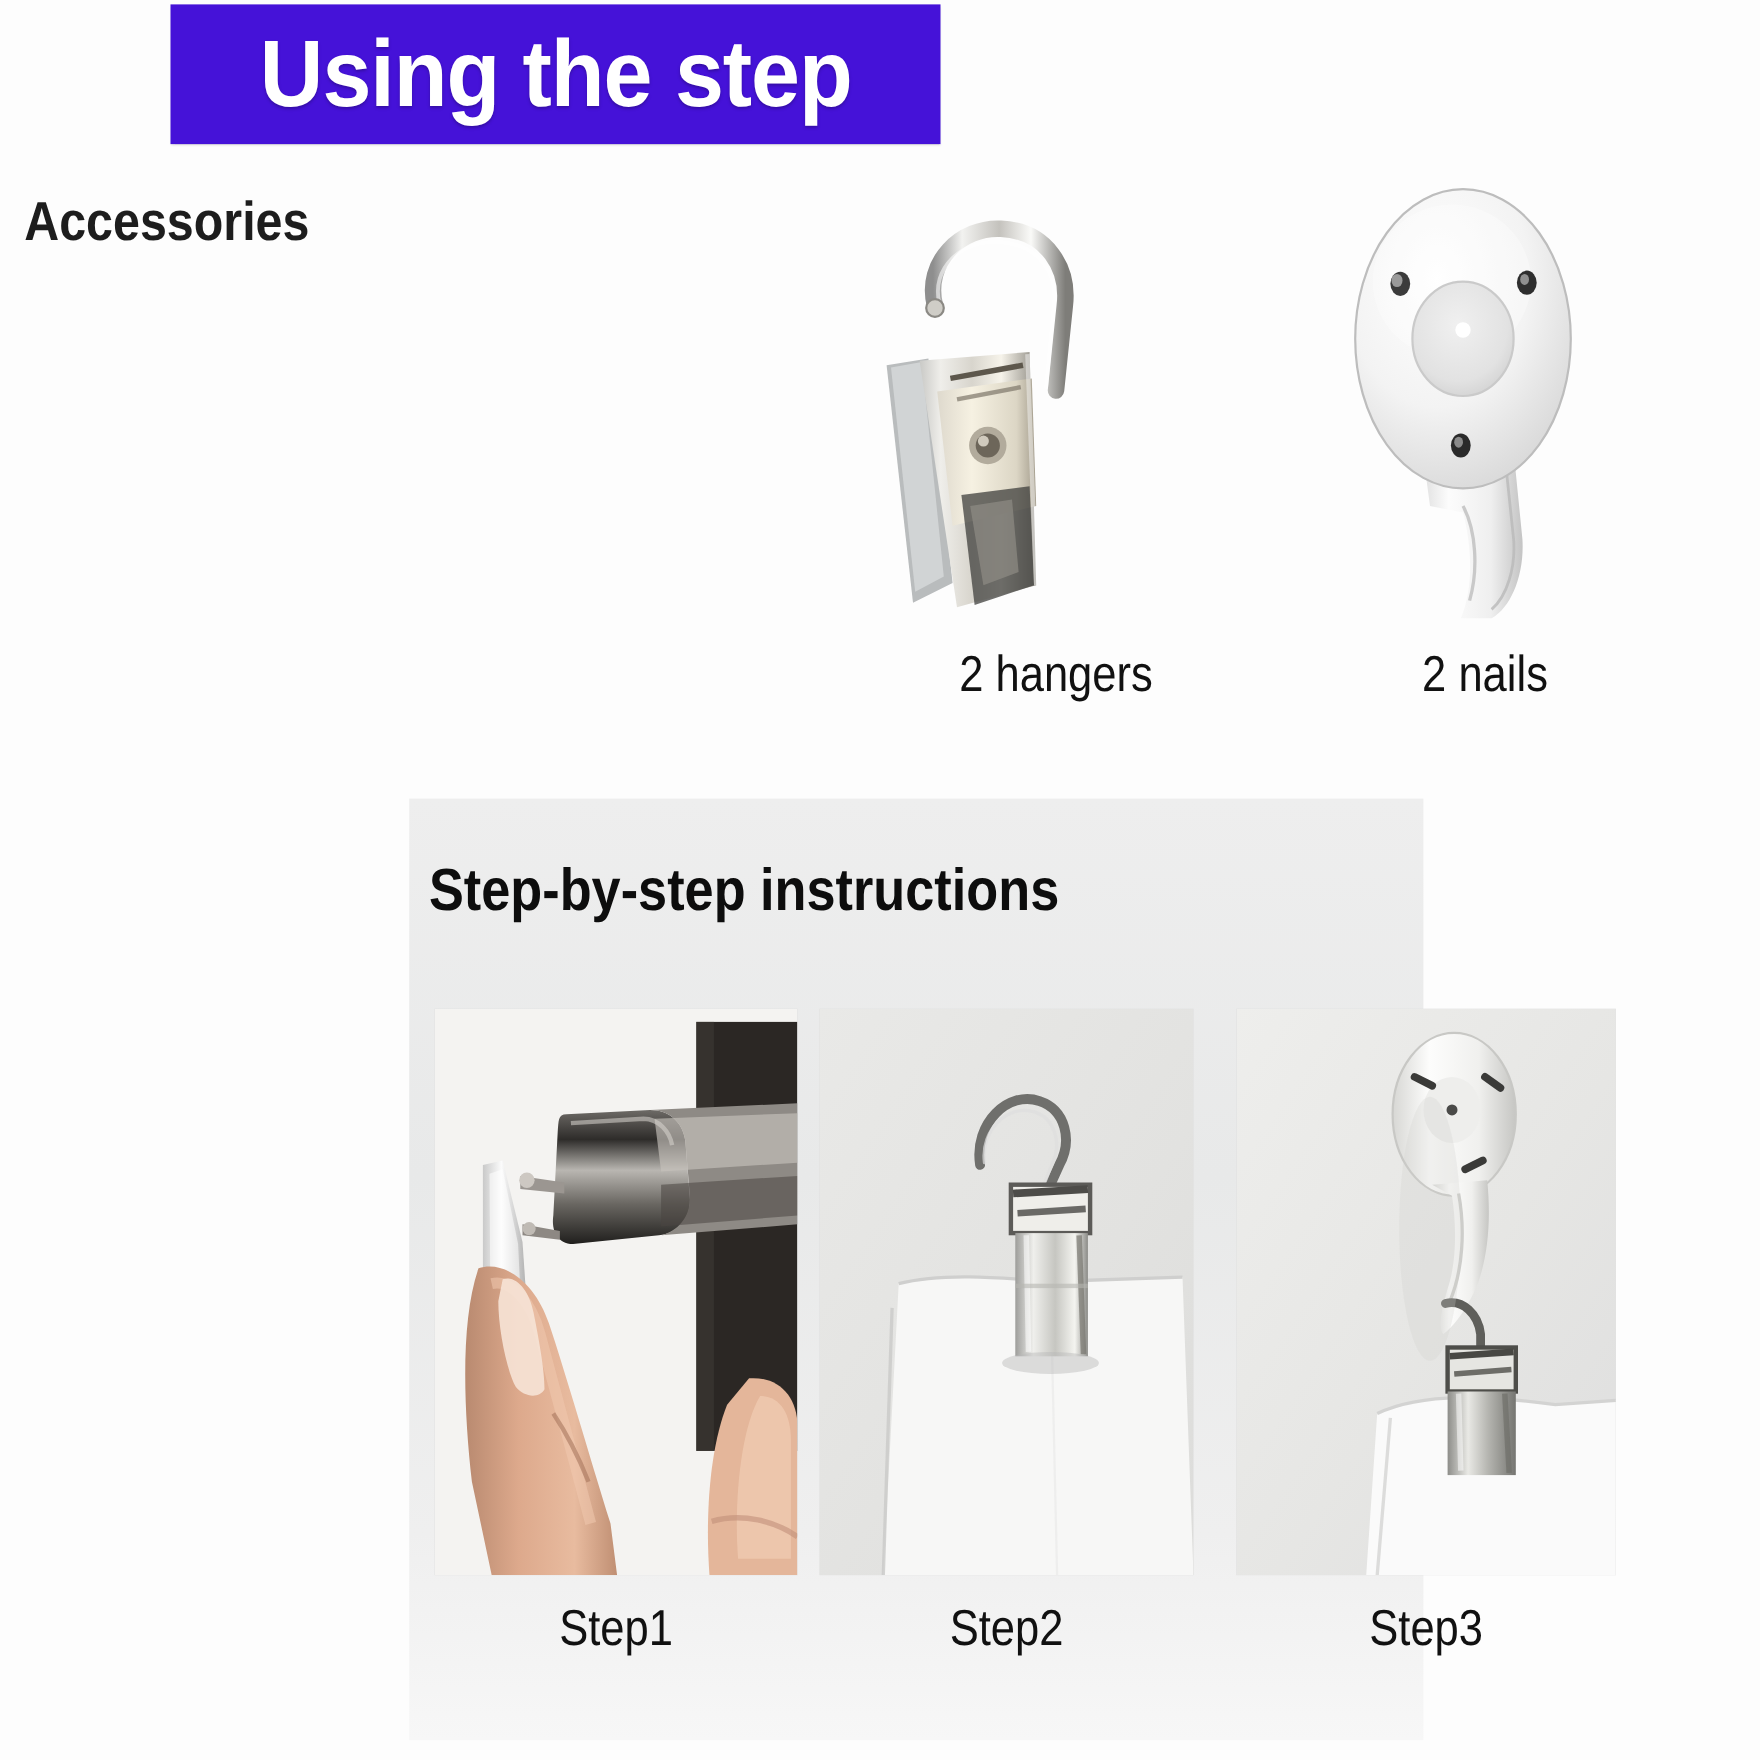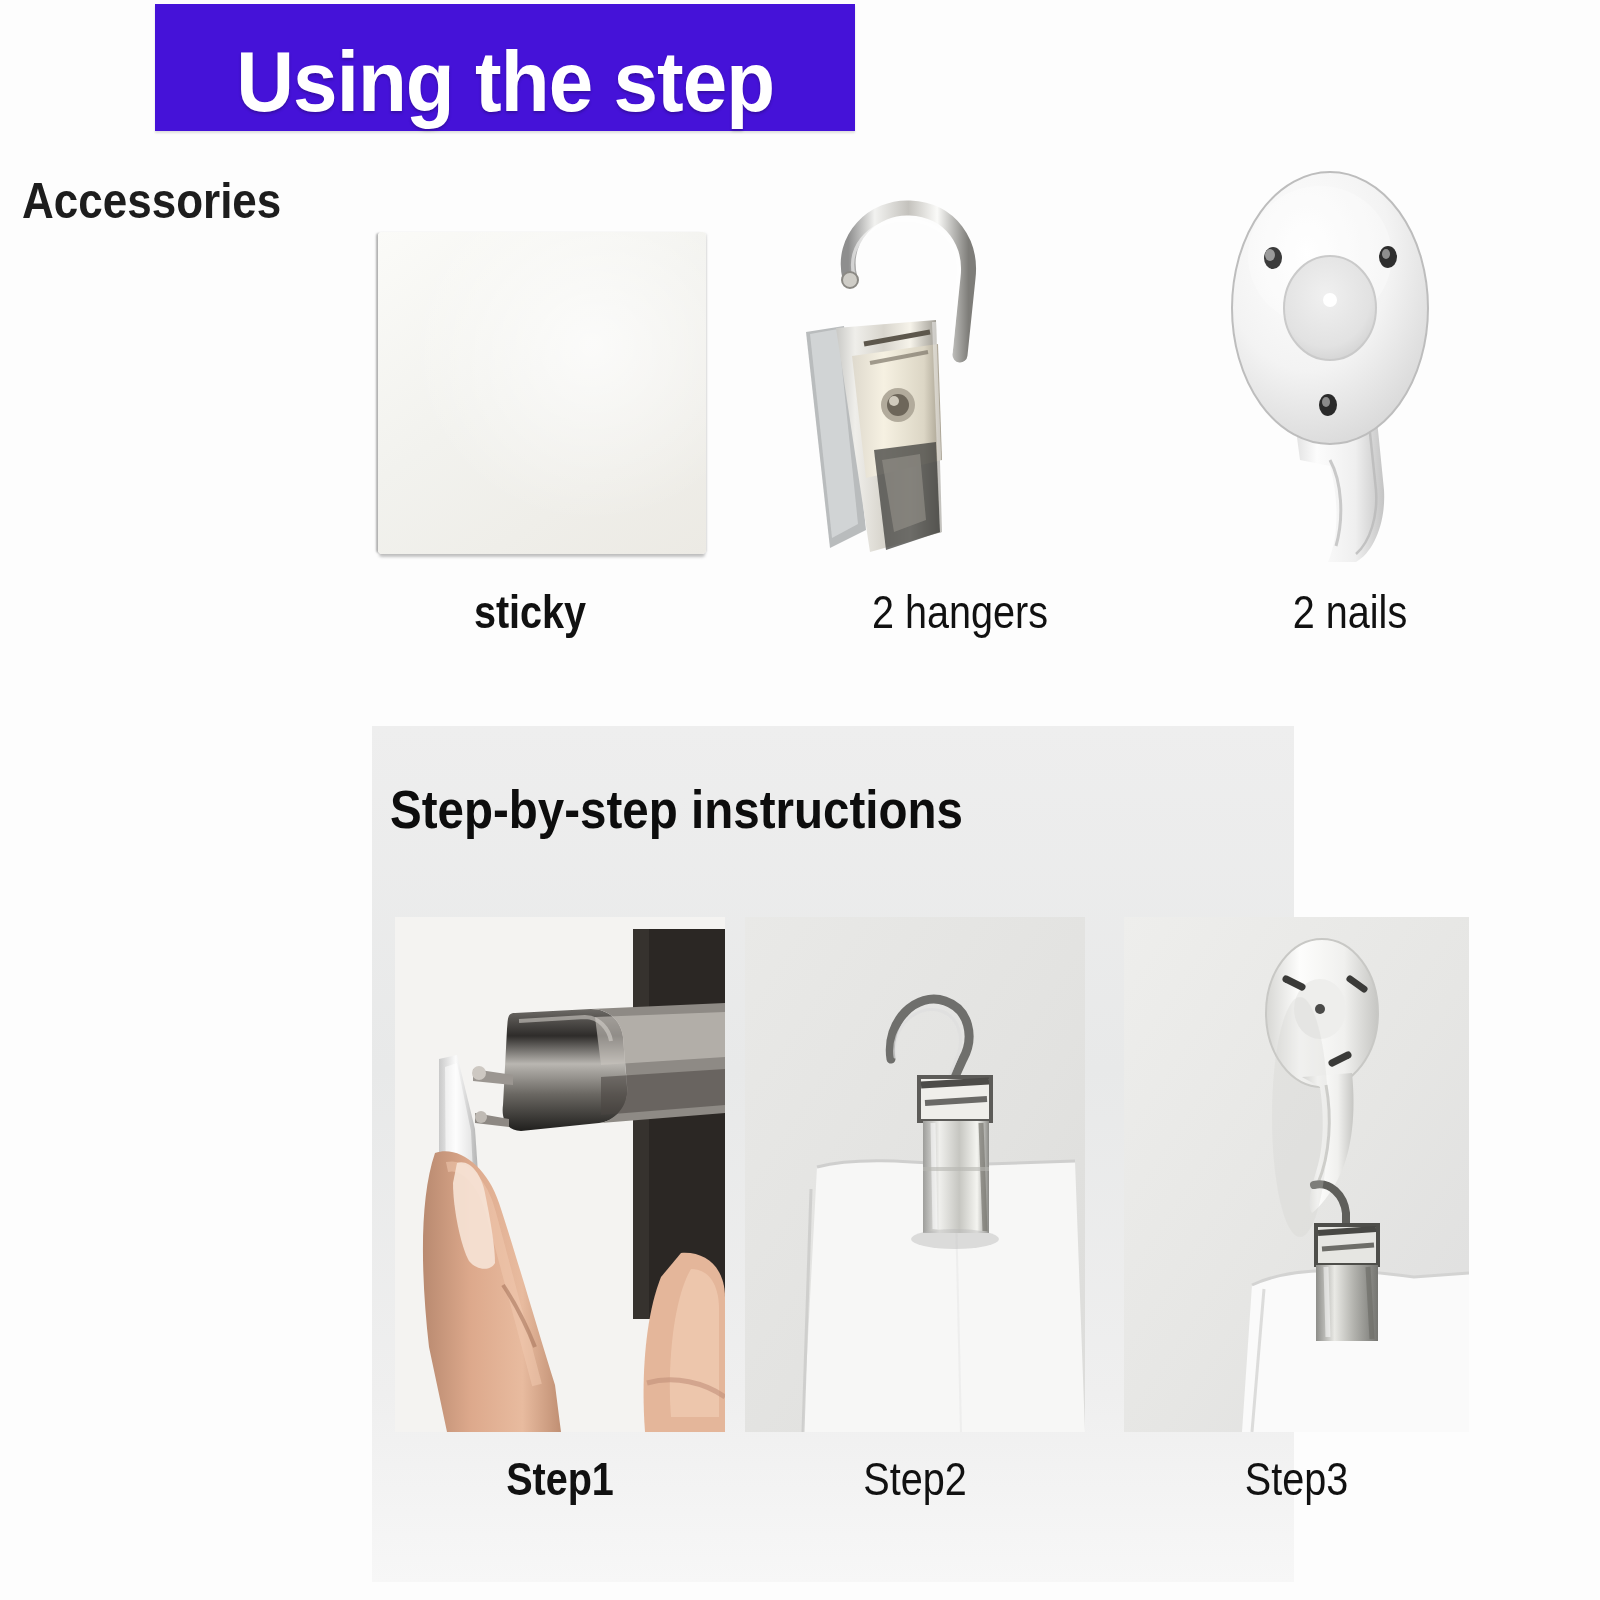--- a/index.html
+++ b/index.html
@@ -23,21 +23,21 @@
 
   
   .title-banner {
     position: absolute;
     left: 155px;
     top: 4px;
     width: 700px;
     height: 127px;
     background: #4512d8;
     display: flex;
-    align-items: flex-end;
+    align-items: center;
     justify-content: center;
     box-shadow: 0 2px 2px rgba(0,0,0,0.12);
   }
   .title-text {
     color: #ffffff;
     font-family: "Liberation Sans Narrow", "Liberation Sans", sans-serif;
     font-size: 86px;
     font-weight: bold;
     letter-spacing: -1px;
     transform: scaleX(0.93);
@@ -145,21 +145,21 @@
     top: 191px;
     width: 1150px;
     height: 600px;
   }
   .step-cell {
     position: absolute;
     top: 0;
     width: 342px;
     height: 600px;
   }
-  .step-cell.step-1 { left: 23px; font-weight: bold; }
+  .step-cell.step-1 { left: 23px; }
   .step-cell.step-2 { left: 373px; }
   .step-cell.step-3 { left: 752px; }
 
   .step-photo {
     position: absolute;
     left: 0;
     top: 0;
     width: 330px;
     height: 515px;
     overflow: hidden;
@@ -191,26 +191,20 @@
 <div id="page">
 
   <div class="title-banner">
     <span class="title-text">Using the step</span>
   </div>
 
   <div class="accessories-label">Accessories</div>
 
   <div class="accessory-row">
 
-    <div class="accessory-cell cell-sticky">
-      <div class="acc-art">
-        <div class="sticky-pad"></div>
-      </div>
-      <div class="acc-caption bold">sticky</div>
-    </div>
 
     <div class="accessory-cell cell-hanger">
       <div class="acc-art">
         <svg width="380" height="420" viewBox="0 0 380 420">
           <defs>
             <linearGradient id="chrome" x1="0" y1="0" x2="1" y2="0">
               <stop offset="0%" stop-color="#8e8e8e"></stop>
               <stop offset="22%" stop-color="#f2f2f0"></stop>
               <stop offset="50%" stop-color="#c4c2bd"></stop>
               <stop offset="74%" stop-color="#fafaf8"></stop>

